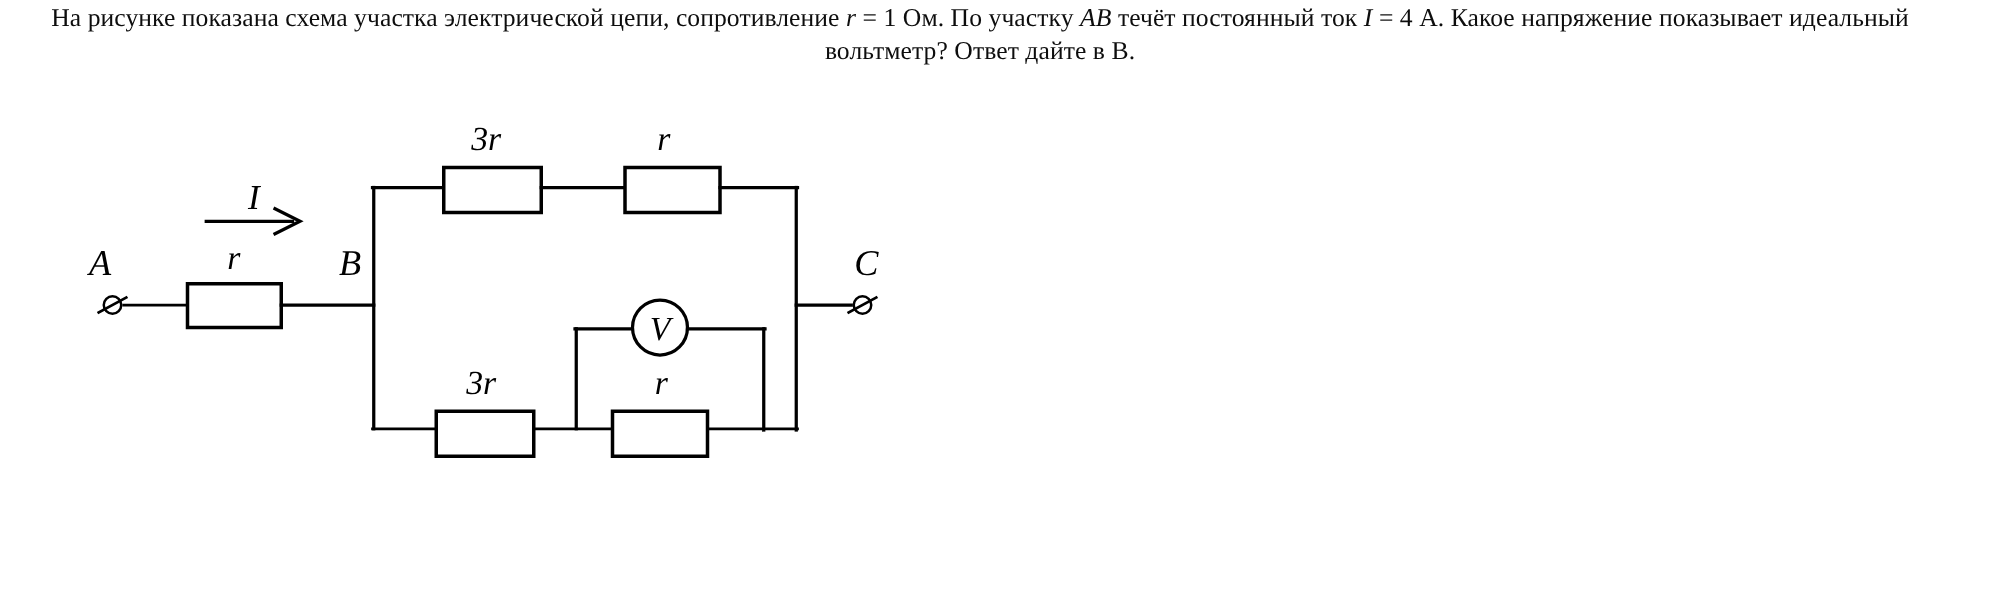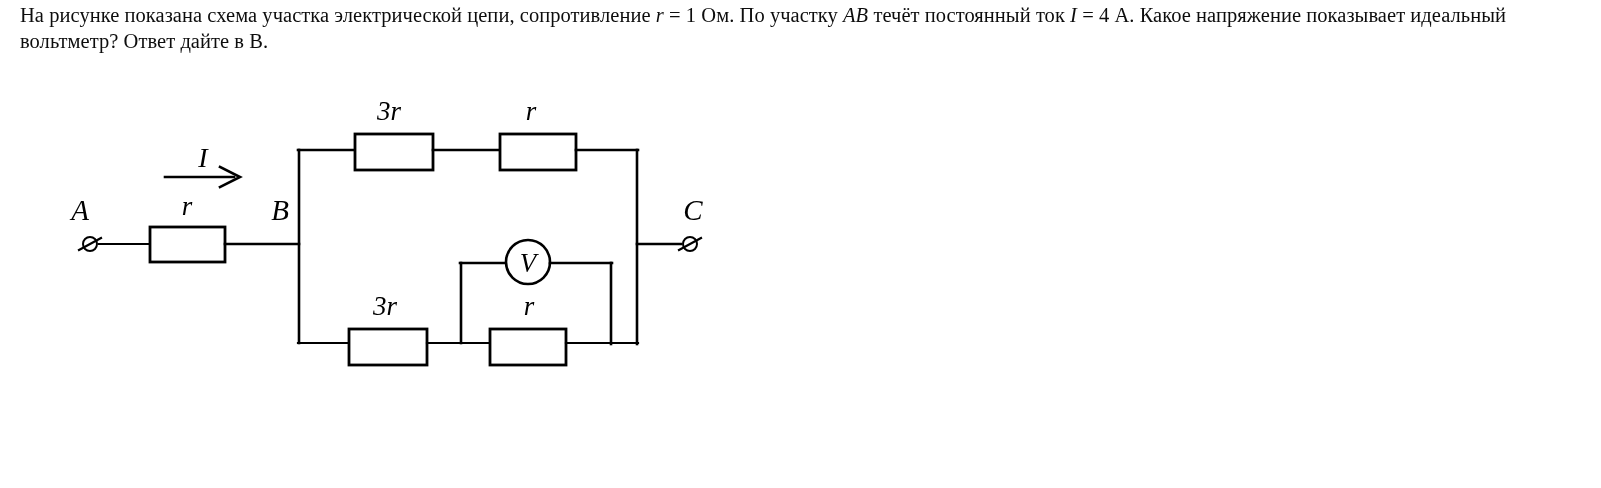--- a/index.html
+++ b/index.html
@@ -15,24 +15,23 @@
     overflow: hidden;
     position: relative;
   }
   #problem-statement {
     position: absolute;
     left: 4px;
     top: 2px;
     width: 1560px;
     font-size: 20.5px;
     line-height: 26px;
-    text-align: left;
+    text-align: center;
     color: #0d0d0d;
     letter-spacing: 0.05px;
-    margin-left: 16px;
   }
   #problem-statement .var {
     font-style: italic;
     font-family: "Liberation Serif", "DejaVu Serif", serif;
   }
   #circuit-figure {
     position: absolute;
     left: 0;
     top: 60px;
     width: 800px;

